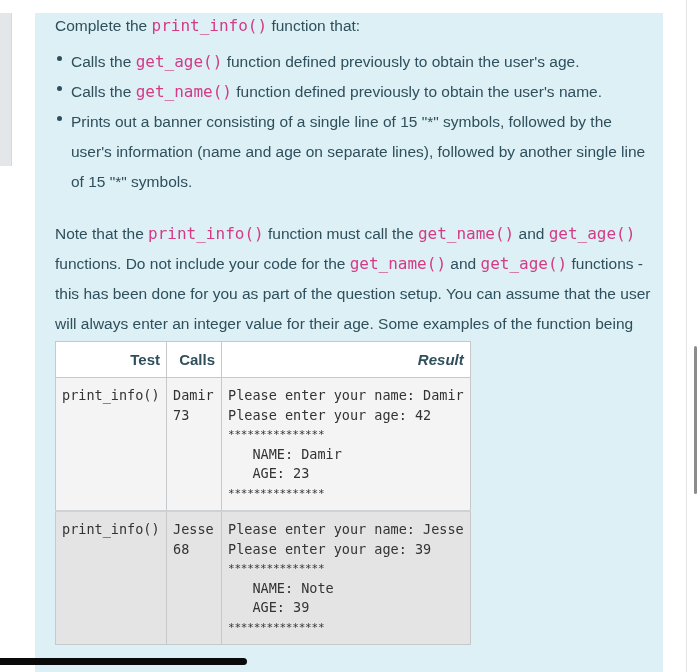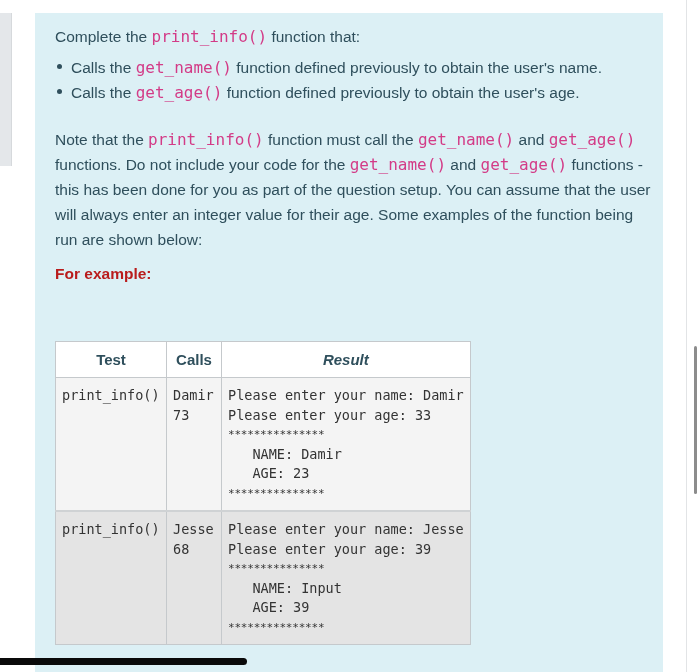--- a/index.html
+++ b/index.html
@@ -38,24 +38,24 @@
 
     .question-box {
       position: absolute;
       left: 35px; top: 13px;
       width: 628px; height: 659px;
       background: #dcf0f5;
     }
 
     .content {
       position: absolute;
-      left: 55px; top: 24px;
+      left: 55px; top: 11px;
       width: 600px;
       font-size: 15.5px;
-      line-height: 25px;
+      line-height: 30px;
       color: #2f4f5c;
     }
     .content p { margin: 0; }
     code.inline {
       font-family: "DejaVu Sans Mono", "Liberation Mono", monospace;
       color: #d33b87;
       font-size: 16px;
     }
     ul.bullets {
       margin: 6px 0 0 0;
@@ -83,21 +83,21 @@
 
     table.examples {
       position: absolute;
       left: 55px; top: 341px;
       border-collapse: collapse;
       border: 1px solid #c5c9cc;
       font-size: 13.5px;
     }
     table.examples th {
       background: #ffffff;
-      text-align: center;
+      text-align: right;
       font-family: "Liberation Sans", sans-serif;
       font-weight: bold;
       font-size: 15px;
       color: #2f4f5c;
       height: 35px;
       padding: 0 6px;
       border: 1px solid #c5c9cc;
       border-bottom: 1px solid #c5c9cc;
     }
     table.examples td {
@@ -134,47 +134,48 @@
   <div class="left-panel"></div>
   <div class="right-divider"></div>
   <div class="scrollbar"></div>
 
   <div class="question-box"></div>
 
   <div class="content">
     <p><span>Complete the </span><code class="inline">print_info()</code><span> function that:</span></p>
 
     <ul class="bullets">
+      <li><span>Calls the </span><code class="inline">get_age()</code><span> function defined previously to obtain the user's age.</span></li>
       <li><span>Calls the </span><code class="inline">get_name()</code><span> function defined previously to obtain the user's name.</span></li>
-      <li><span>Calls the </span><code class="inline">get_age()</code><span> function defined previously to obtain the user's age.</span></li>
+      <li><span>Prints out a banner consisting of a single line of 15 "*" symbols, followed by the user's information (name and age on separate lines), followed by another single line of 15 "*" symbols.</span></li>
     </ul>
 
     <p class="note"><span>Note that the </span><code class="inline">print_info()</code><span> function must call the </span><code class="inline">get_name()</code><span> and </span><code class="inline">get_age()</code><span> functions. Do not include your code for the </span><code class="inline">get_name()</code><span> and </span><code class="inline">get_age()</code><span> functions - this has been done for you as part of the question setup. You can assume that the user will always enter an integer value for their age. Some examples of the function being run are shown below:</span></p>
 
     <p class="for-example">For example:</p>
   </div>
 
   <table class="examples">
     <thead>
       <tr>
         <th class="col-test">Test</th>
         <th class="col-input">Calls</th>
         <th class="col-result">Result</th>
       </tr>
     </thead>
     <tbody>
       <tr class="row-0">
         <td>print_info()</td>
         <td>Damir
 73</td>
-        <td><div>Please enter your name: Damir</div><div>Please enter your age: 33</div><div class="stars">***************</div><div>   NAME: Damir</div><div>   AGE: 23</div><div class="stars">***************</div></td>
+        <td><div>Please enter your name: Damir</div><div>Please enter your age: 42</div><div class="stars">***************</div><div>   NAME: Damir</div><div>   AGE: 23</div><div class="stars">***************</div></td>
       </tr>
       <tr class="row-1">
         <td>print_info()</td>
         <td>Jesse
 68</td>
-        <td><div>Please enter your name: Jesse</div><div>Please enter your age: 39</div><div class="stars">***************</div><div>   NAME: Input</div><div>   AGE: 39</div><div class="stars">***************</div></td>
+        <td><div>Please enter your name: Jesse</div><div>Please enter your age: 39</div><div class="stars">***************</div><div>   NAME: Note</div><div>   AGE: 39</div><div class="stars">***************</div></td>
       </tr>
     </tbody>
   </table>
 
   <div class="home-indicator"></div>
 </div>
 
 </body></html>

